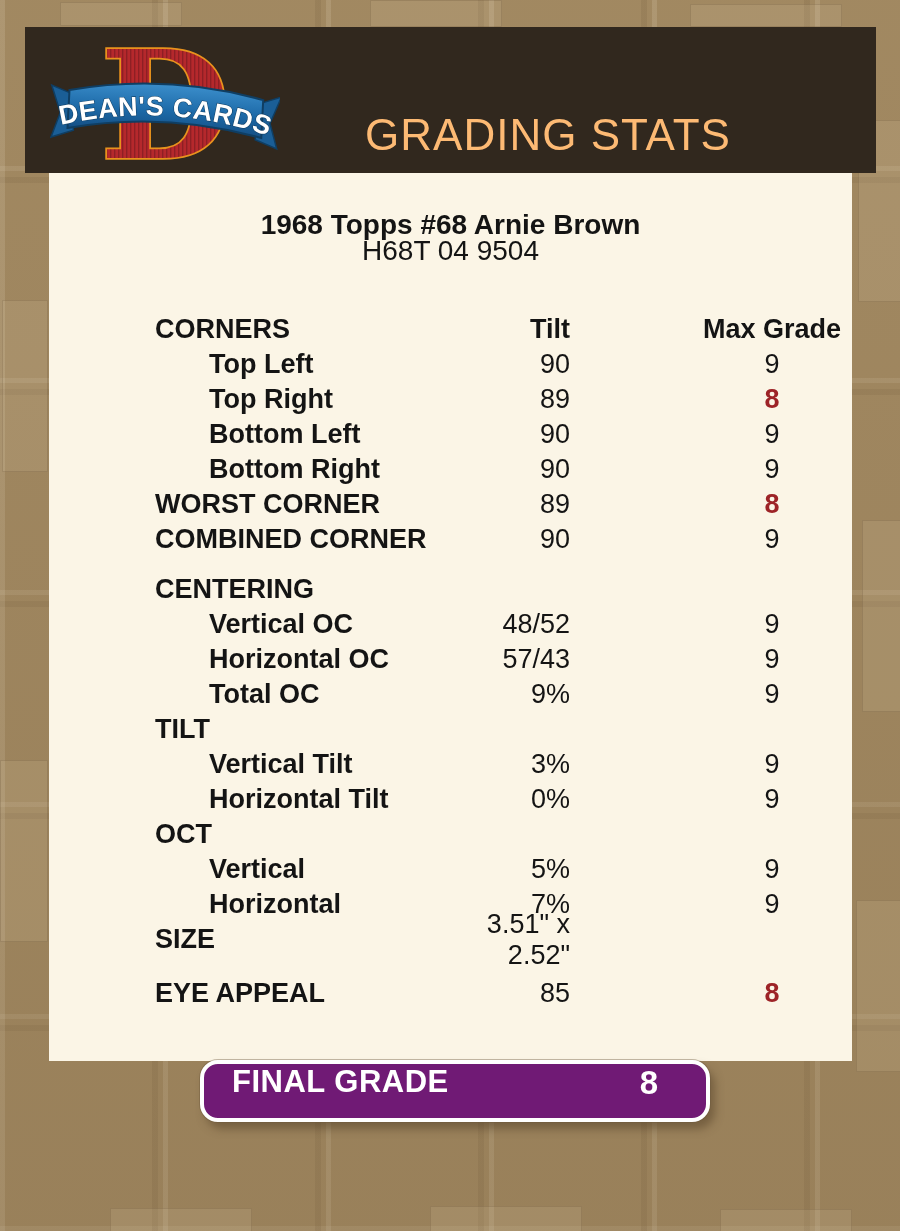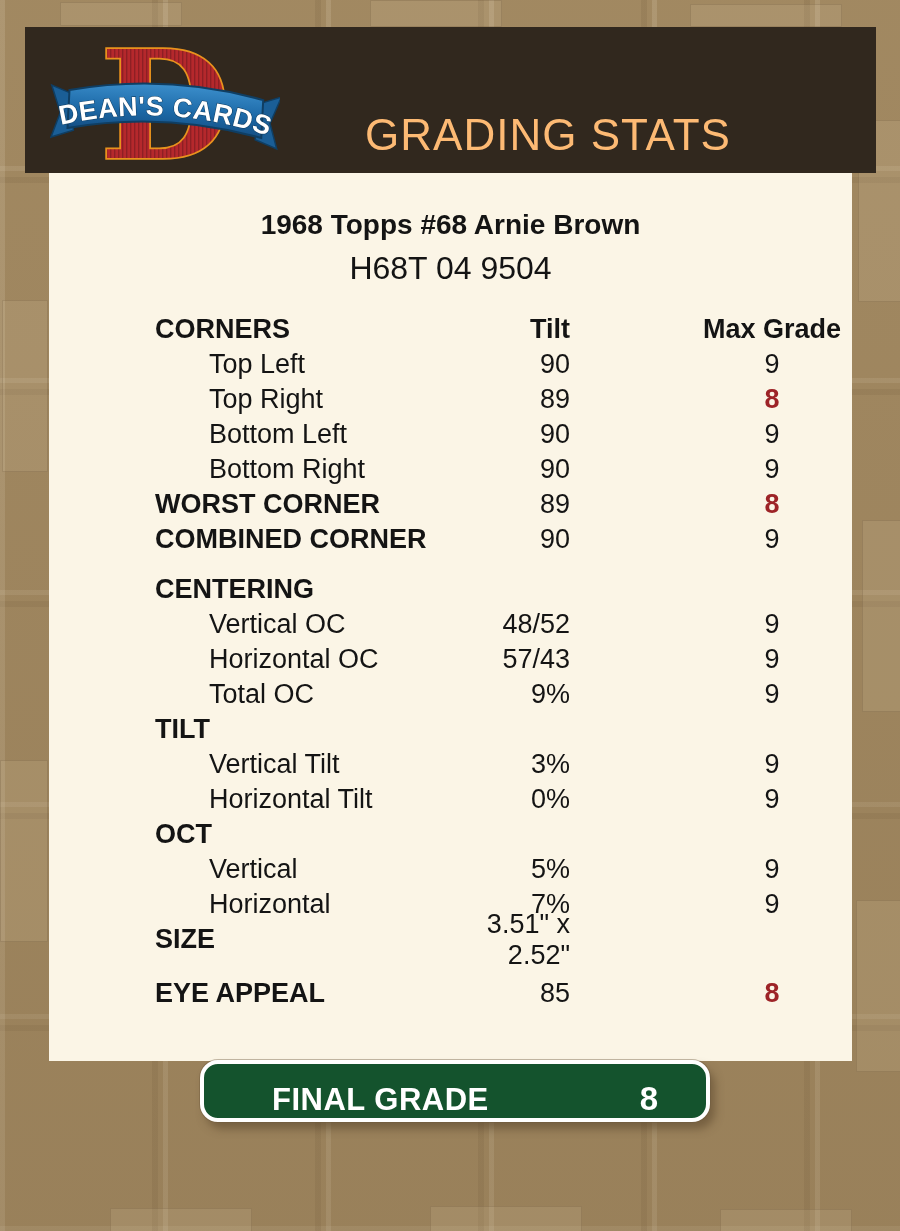--- a/index.html
+++ b/index.html
@@ -34,43 +34,43 @@
   .logo{position:absolute;left:25px;top:4px;width:230px;height:140px;}
   .header-titles{position:absolute;left:240px;top:12px;width:566px;height:146px;text-align:center;color:#fdba74;margin-top:48px;}
   .header-title{margin-top:24px;font-size:44px;letter-spacing:1px;line-height:1.1;}
   .header-subtitle{margin-top:7px;font-size:33px;}
   
   .panel{
     position:absolute;left:49px;top:173px;width:803px;height:888px;
     background:#fbf5e6;color:#141414;
   }
   .card-title{position:absolute;top:36px;left:0;right:0;text-align:center;font-size:28px;font-weight:bold;}
-  .card-code{position:absolute;top:77px;left:0;right:0;text-align:center;font-size:32px;}
+  .card-code{position:absolute;top:62px;left:0;right:0;text-align:center;font-size:28px;}
   
   .stats{position:absolute;left:106px;top:139px;width:721px;}
   .trow{display:flex;align-items:center;height:35px;font-size:27px;}
-  .c-label{width:285px;box-sizing:border-box;}
+  .c-label{width:285px;box-sizing:border-box;font-weight:bold;}
   .c-value{width:130px;text-align:right;}
   .c-sp{width:98px;}
   .c-max{width:208px;text-align:center;}
   .indent{padding-left:54px;}
   .bold{font-weight:bold;}
   .red{color:#9d2327;font-weight:bold;}
   .gap15{height:15px;}
   .gap19{height:19px;}
   
   .final-grade{
     position:absolute;left:151px;top:887px;width:510px;height:62px;
     box-sizing:border-box;
-    background:#14532d;
+    background:#701a75;
     border:4px solid #ffffff;
     border-radius:18px;
     box-shadow:0 0 0 1px rgba(110,90,62,0.40), 5px 7px 9px rgba(84,64,40,0.50);
-    display:flex;align-items:flex-end;justify-content:space-between;
-    padding:0 48px 0 68px;
+    display:flex;align-items:flex-start;justify-content:space-between;
+    padding:0 48px 0 28px;
     color:#ffffff;font-weight:bold;
   }
   .fg-label{font-size:31px;letter-spacing:0.5px;}
   .fg-num{font-size:33px;}
 </style>
 </head>
 <body>
 
 <div class="page">
 

